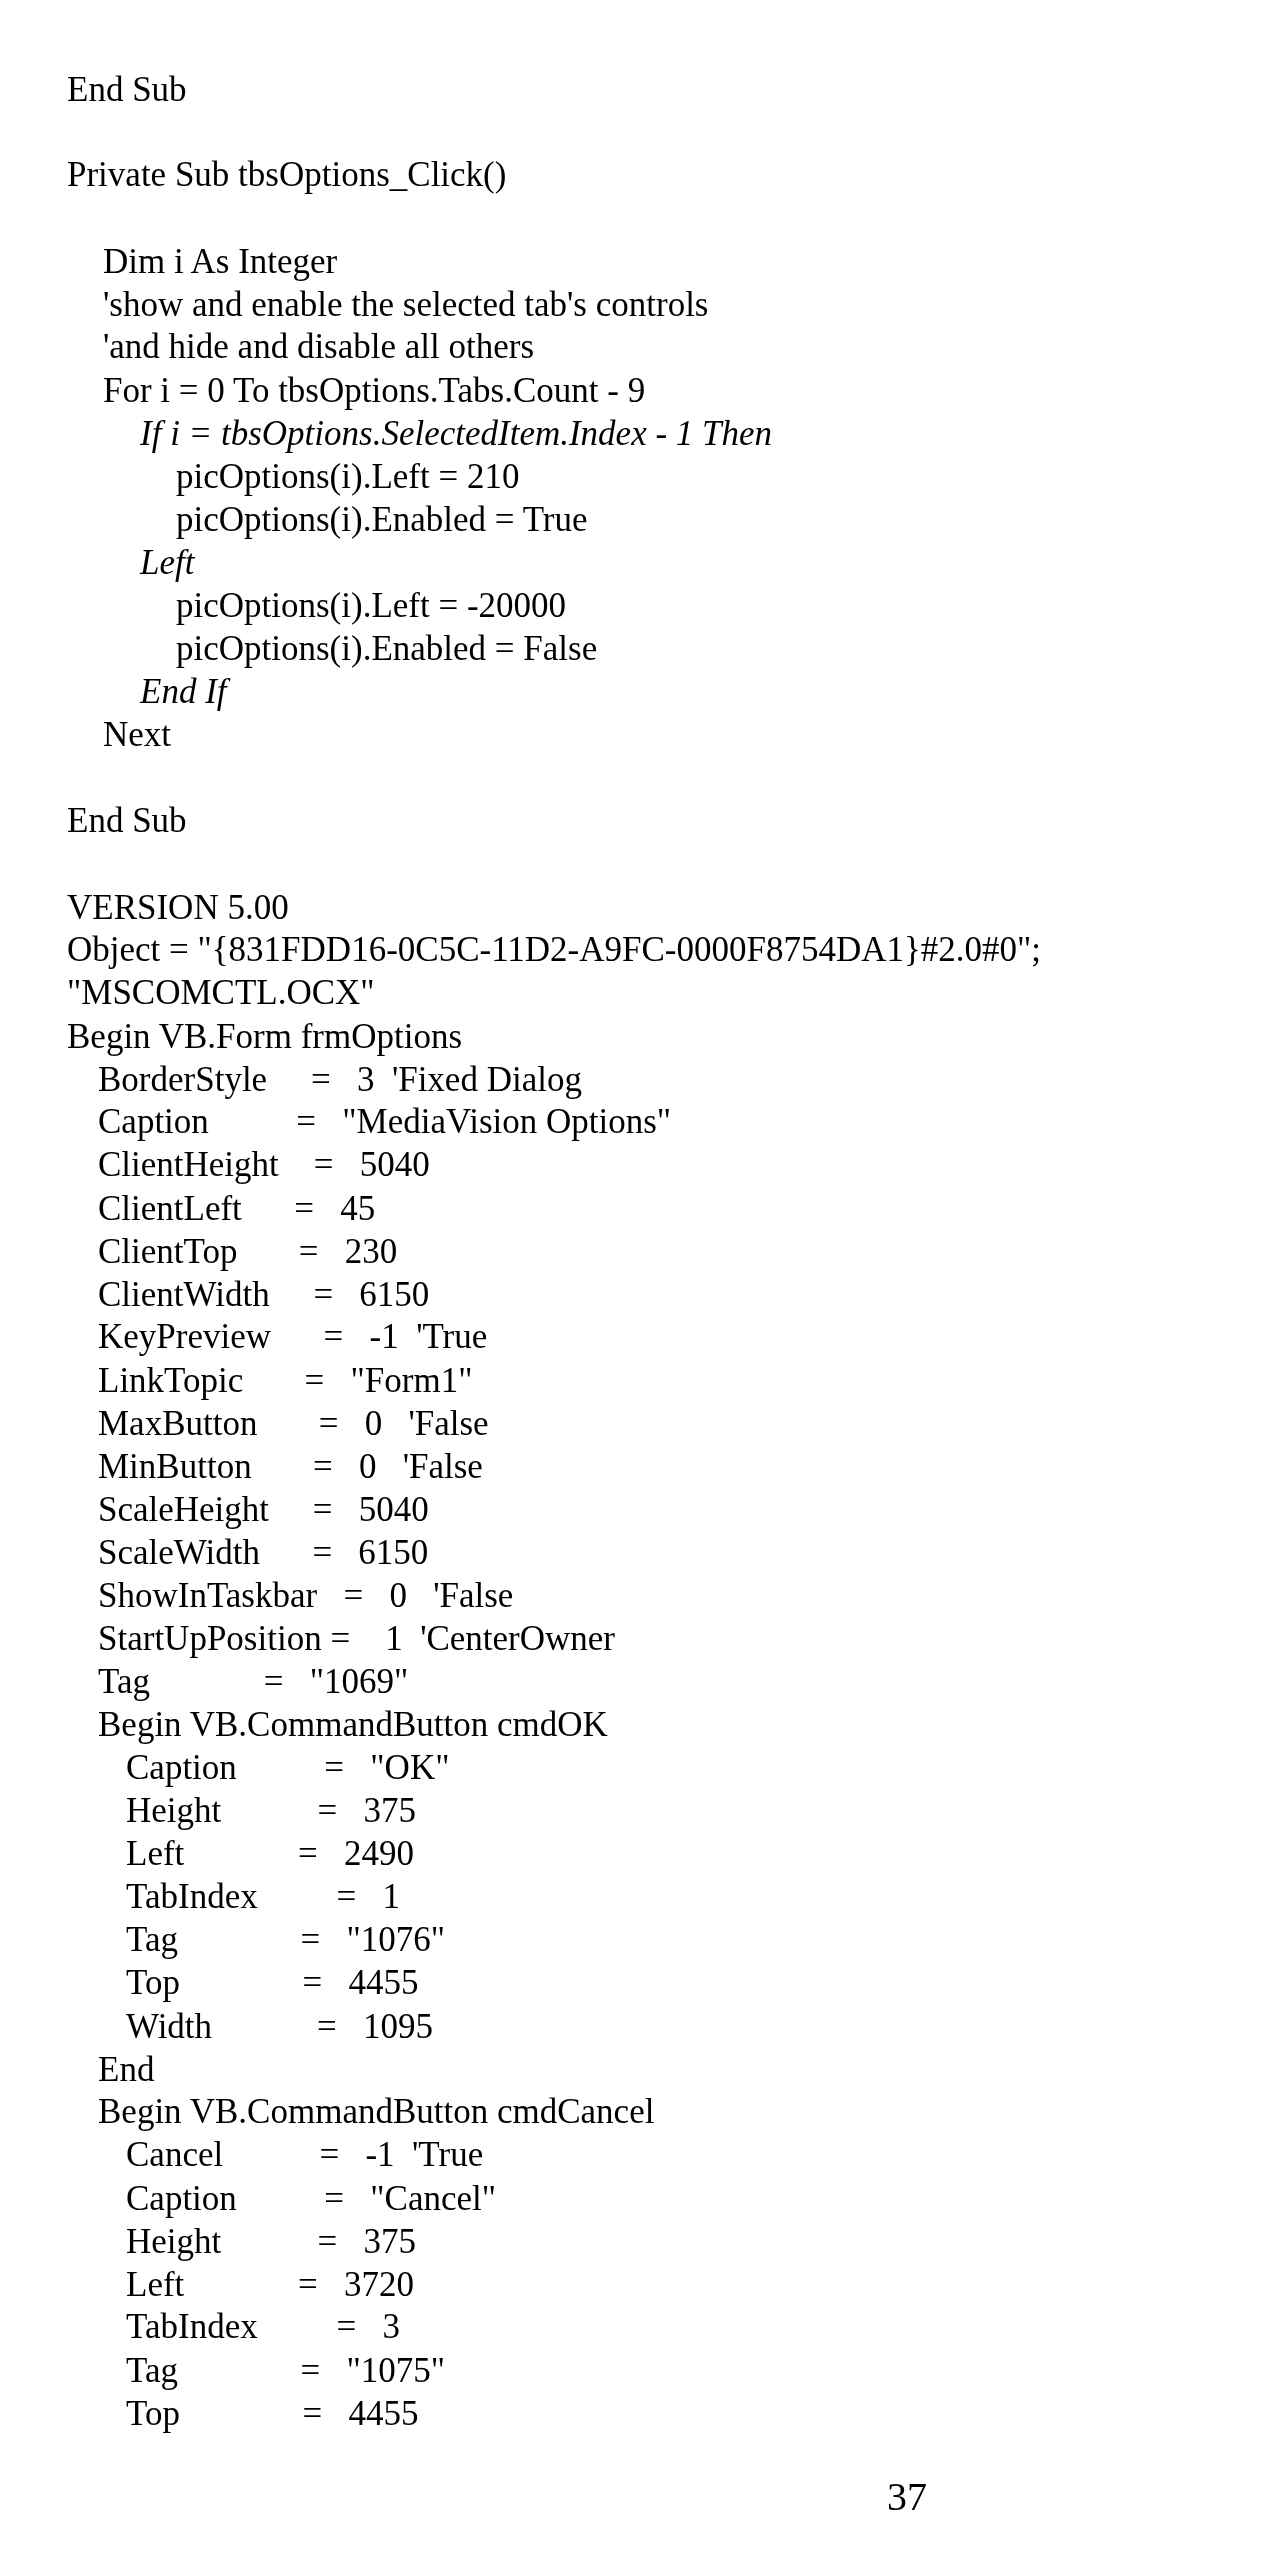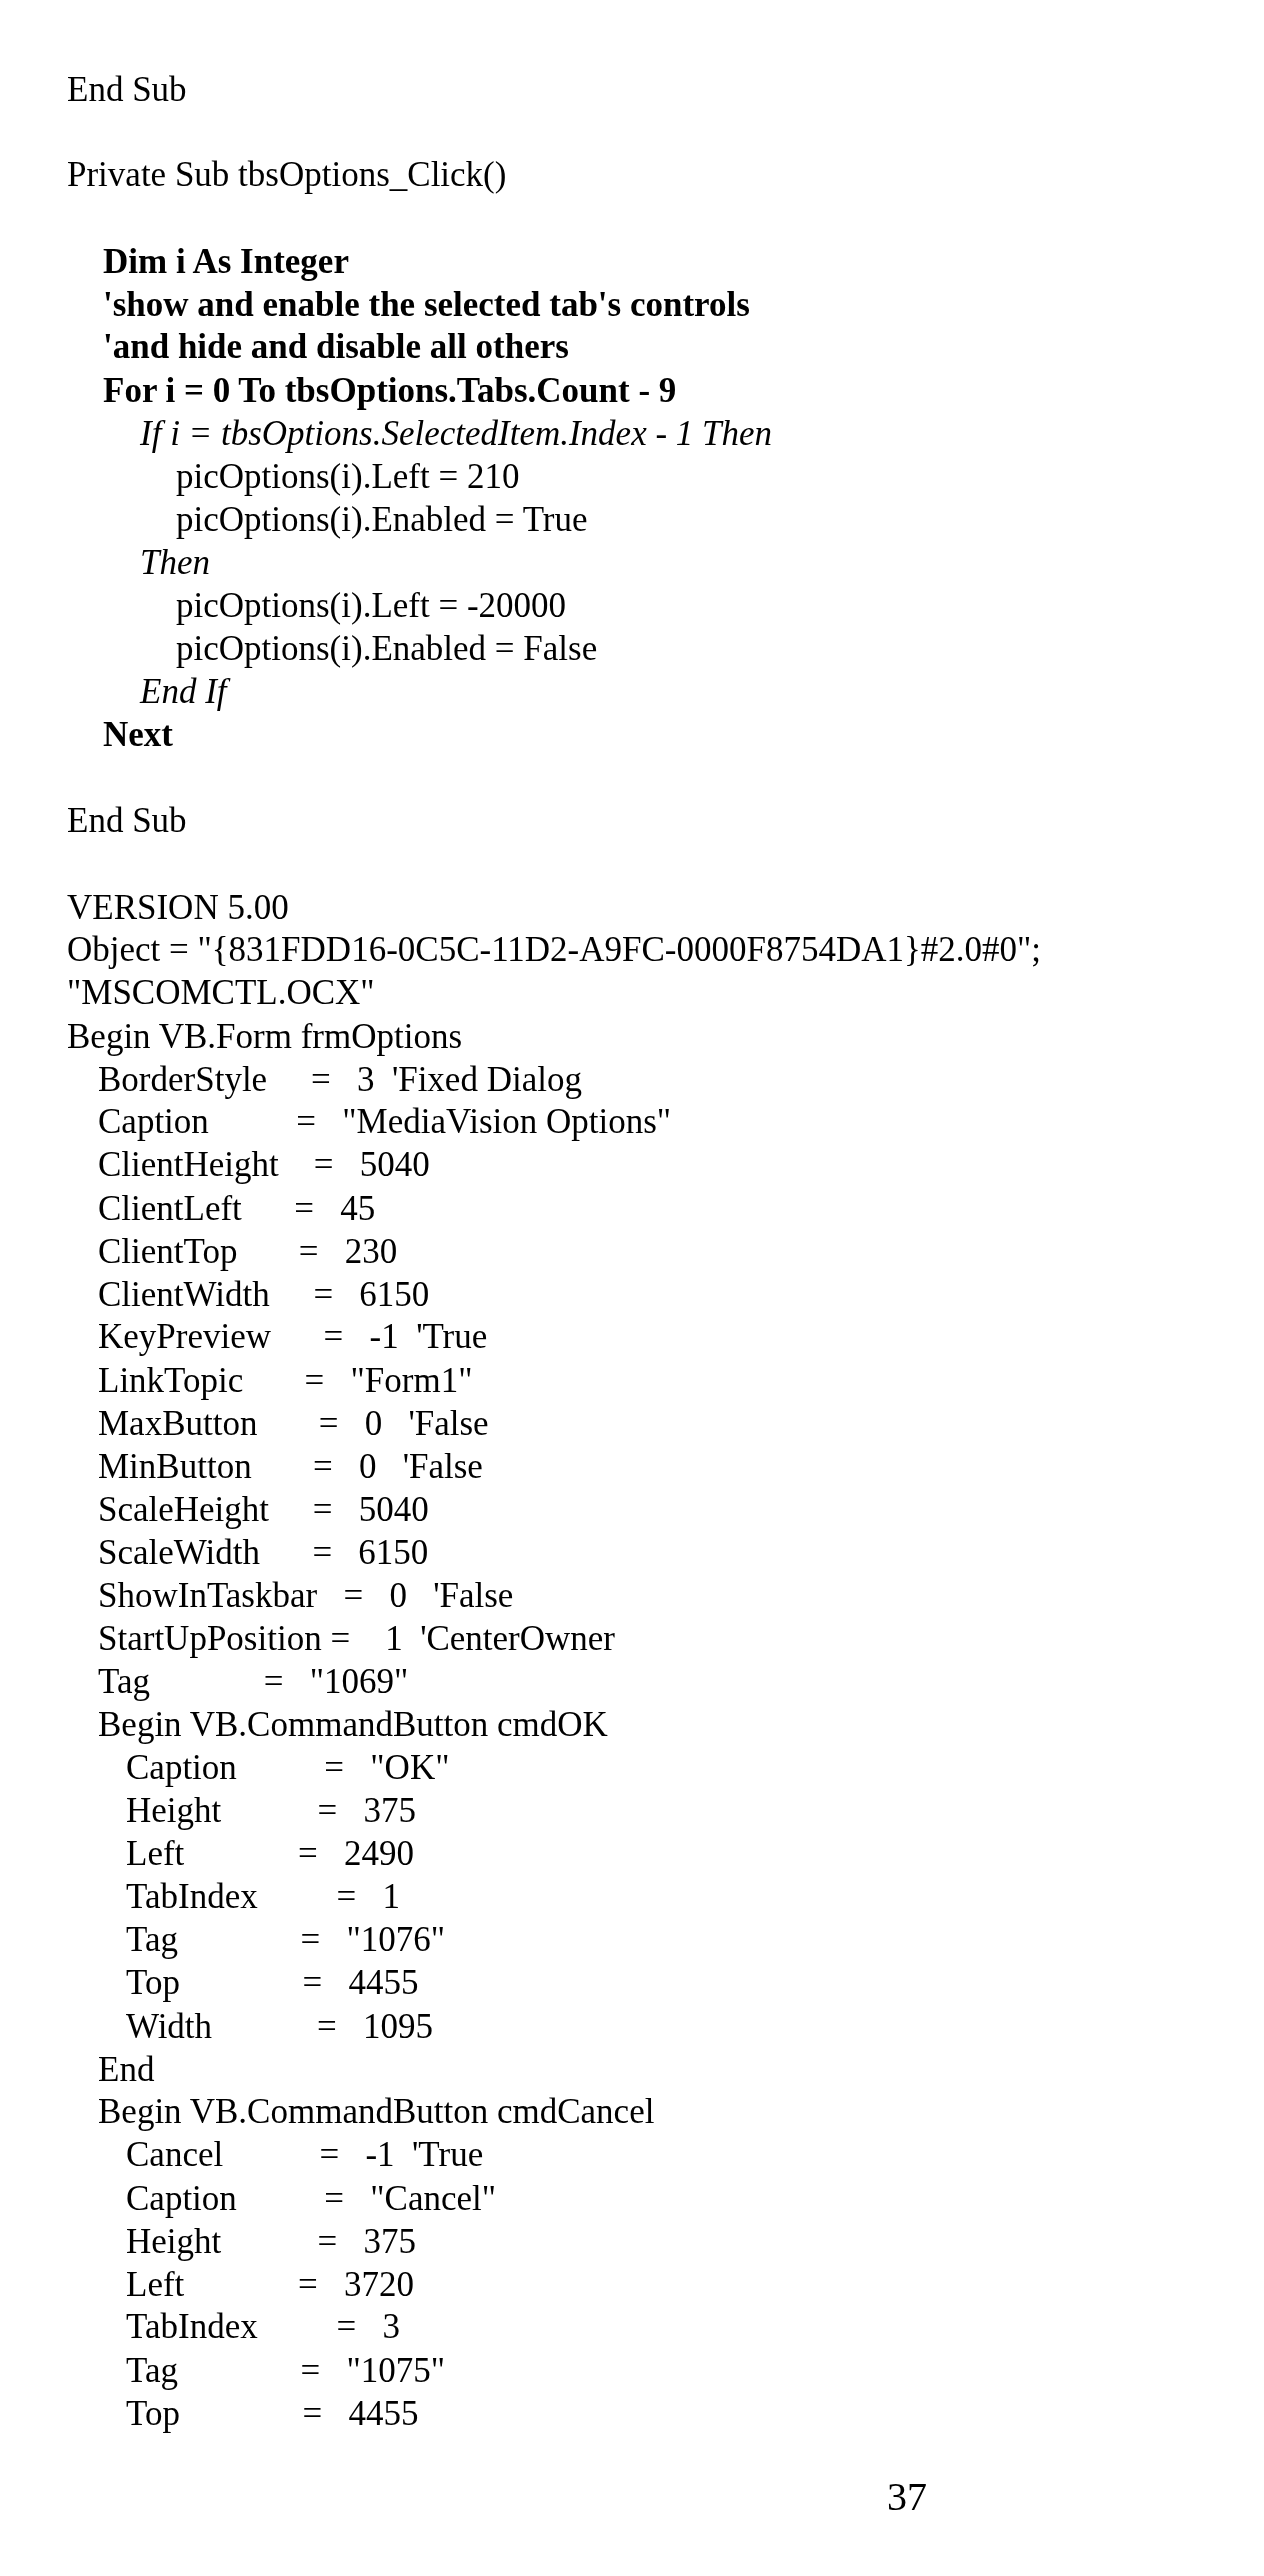--- a/index.html
+++ b/index.html
@@ -17,21 +17,21 @@
     position: absolute;
     left: 0;
     height: 43px;
     font-size: 35px;
     line-height: 43px;
     white-space: pre;
     letter-spacing: 0;
   }
   
   .i0 { left: 67px; }
-  .c1 { left: 103px; font-weight: bold; }
+  .c1 { left: 103px; }
   .c2 { left: 140px; font-style: italic; }
   .c3 { left: 176px; }
   .p1 { left: 98px; }
   .p2 { left: 126px; }
 
   .page-number {
     position: absolute;
     left: 887px;
     top: 2473px;
     font-size: 40px;
@@ -49,21 +49,21 @@
     <div class="line i0" style="top:110px"></div>
     <div class="line i0" style="top:153px">Private Sub tbsOptions_Click()</div>
     <div class="line i0" style="top:196px"></div>
     <div class="line c1" style="top:240px">Dim i As Integer</div>
     <div class="line c1" style="top:283px">'show and enable the selected tab's controls</div>
     <div class="line c1" style="top:325px">'and hide and disable all others</div>
     <div class="line c1" style="top:369px">For i = 0 To tbsOptions.Tabs.Count - 9</div>
     <div class="line c2" style="top:412px">If i = tbsOptions.SelectedItem.Index - 1 Then</div>
     <div class="line c3" style="top:455px">picOptions(i).Left = 210</div>
     <div class="line c3" style="top:498px">picOptions(i).Enabled = True</div>
-    <div class="line c2" style="top:541px">Then</div>
+    <div class="line c2" style="top:541px">Left</div>
     <div class="line c3" style="top:584px">picOptions(i).Left = -20000</div>
     <div class="line c3" style="top:627px">picOptions(i).Enabled = False</div>
     <div class="line c2" style="top:670px">End If</div>
     <div class="line c1" style="top:713px">Next</div>
     <div class="line i0" style="top:756px"></div>
     <div class="line i0" style="top:799px">End Sub</div>
     <div class="line i0" style="top:842px"></div>
     <div class="line i0" style="top:886px">VERSION 5.00</div>
     <div class="line i0" style="top:928px">Object = "{831FDD16-0C5C-11D2-A9FC-0000F8754DA1}#2.0#0";</div>
     <div class="line i0" style="top:971px">"MSCOMCTL.OCX"</div>

